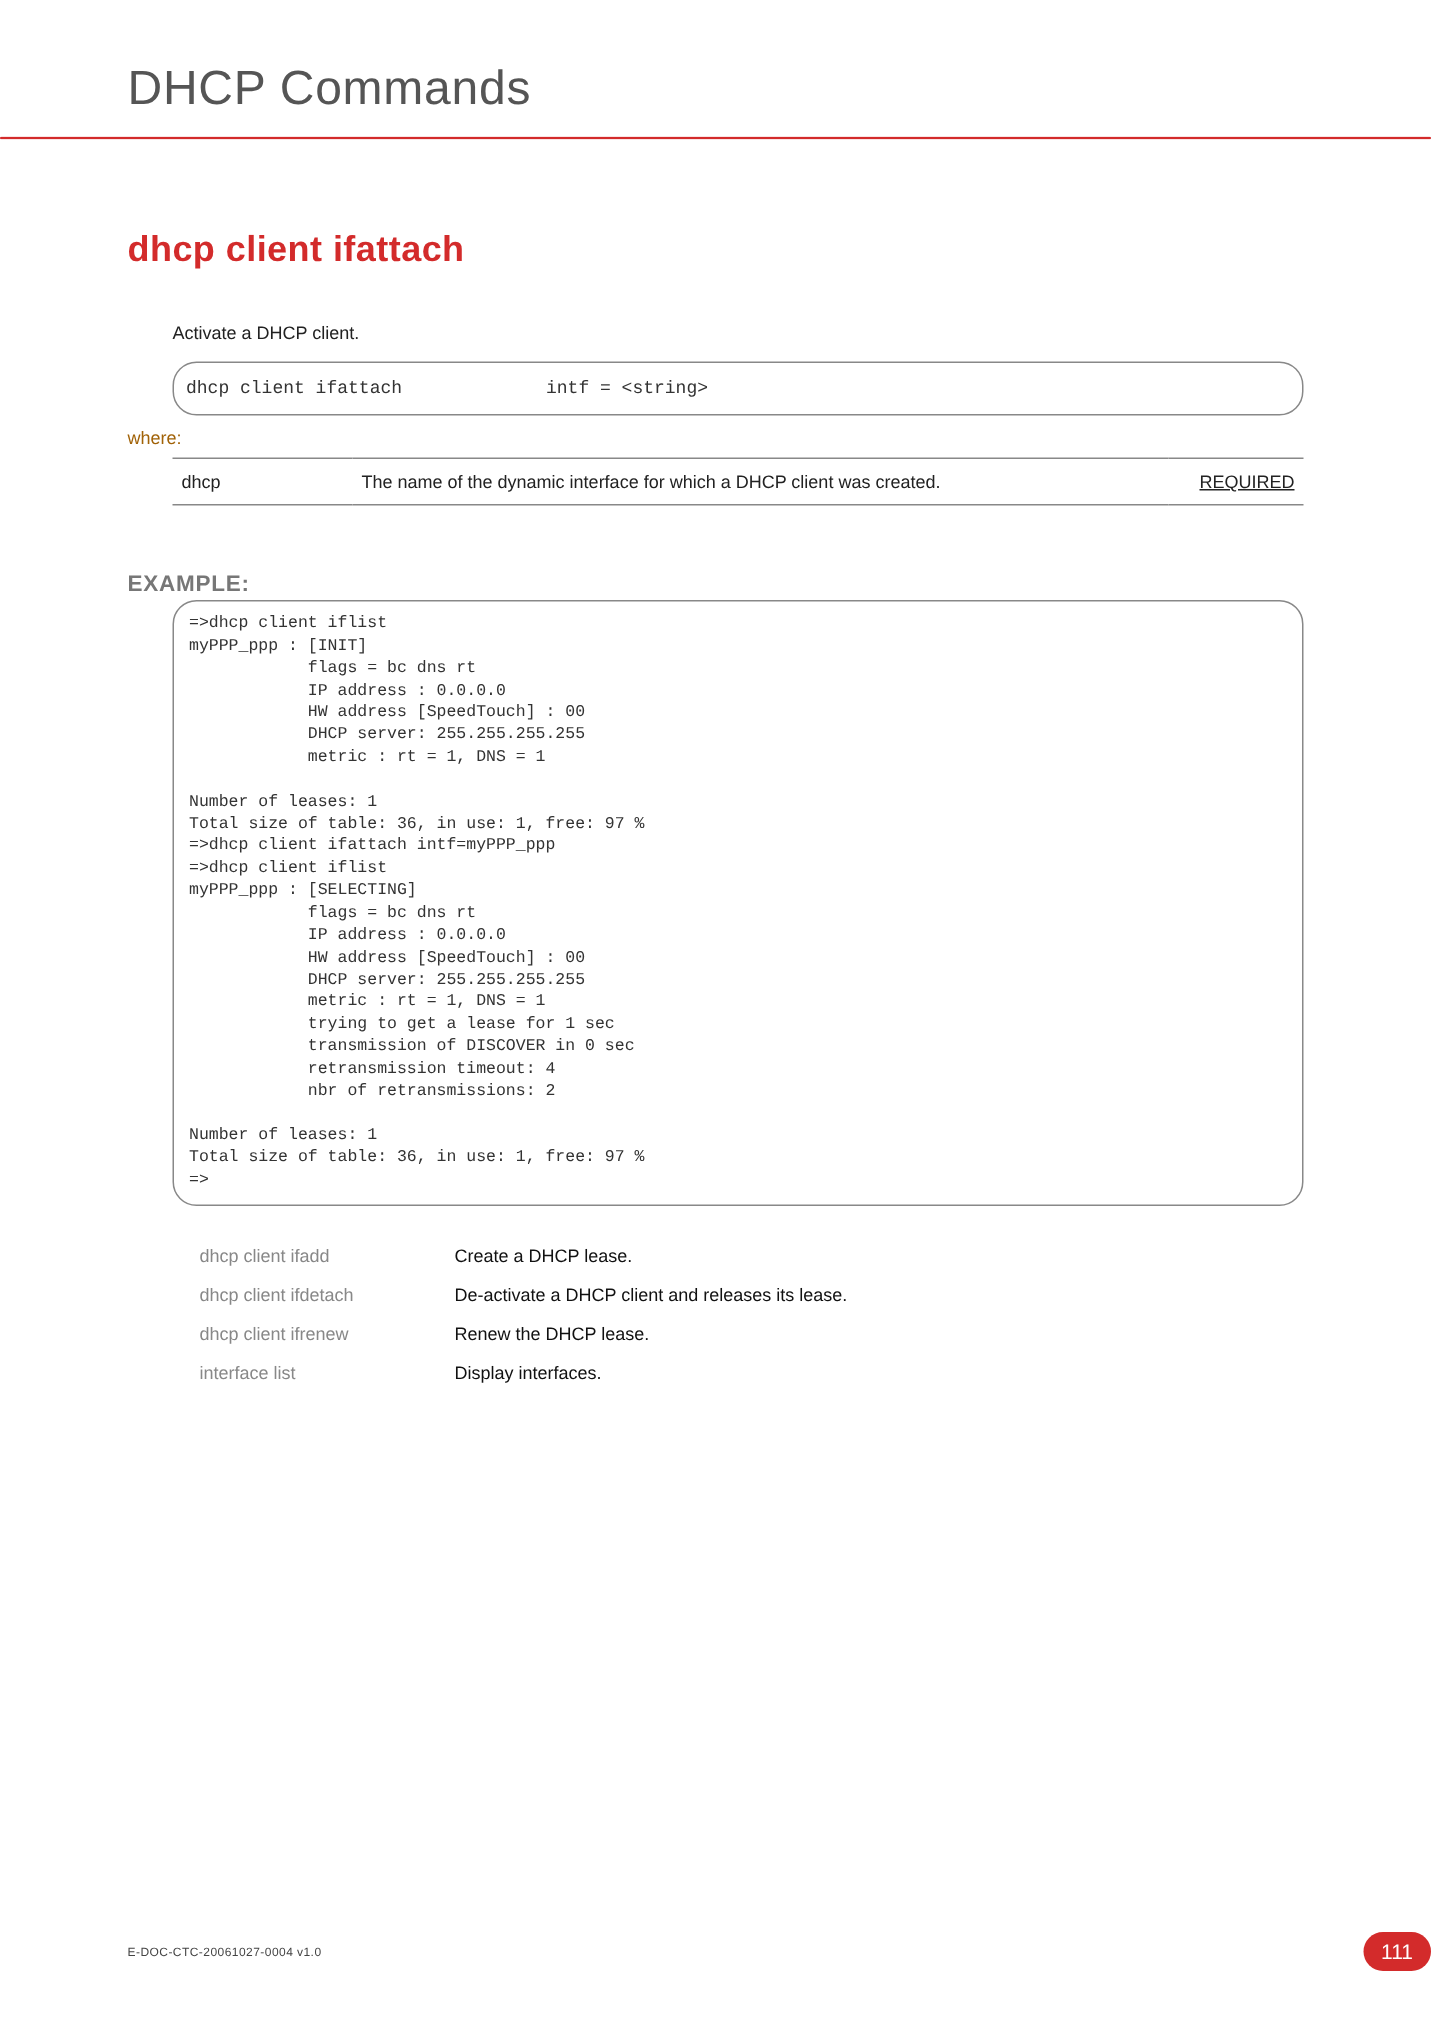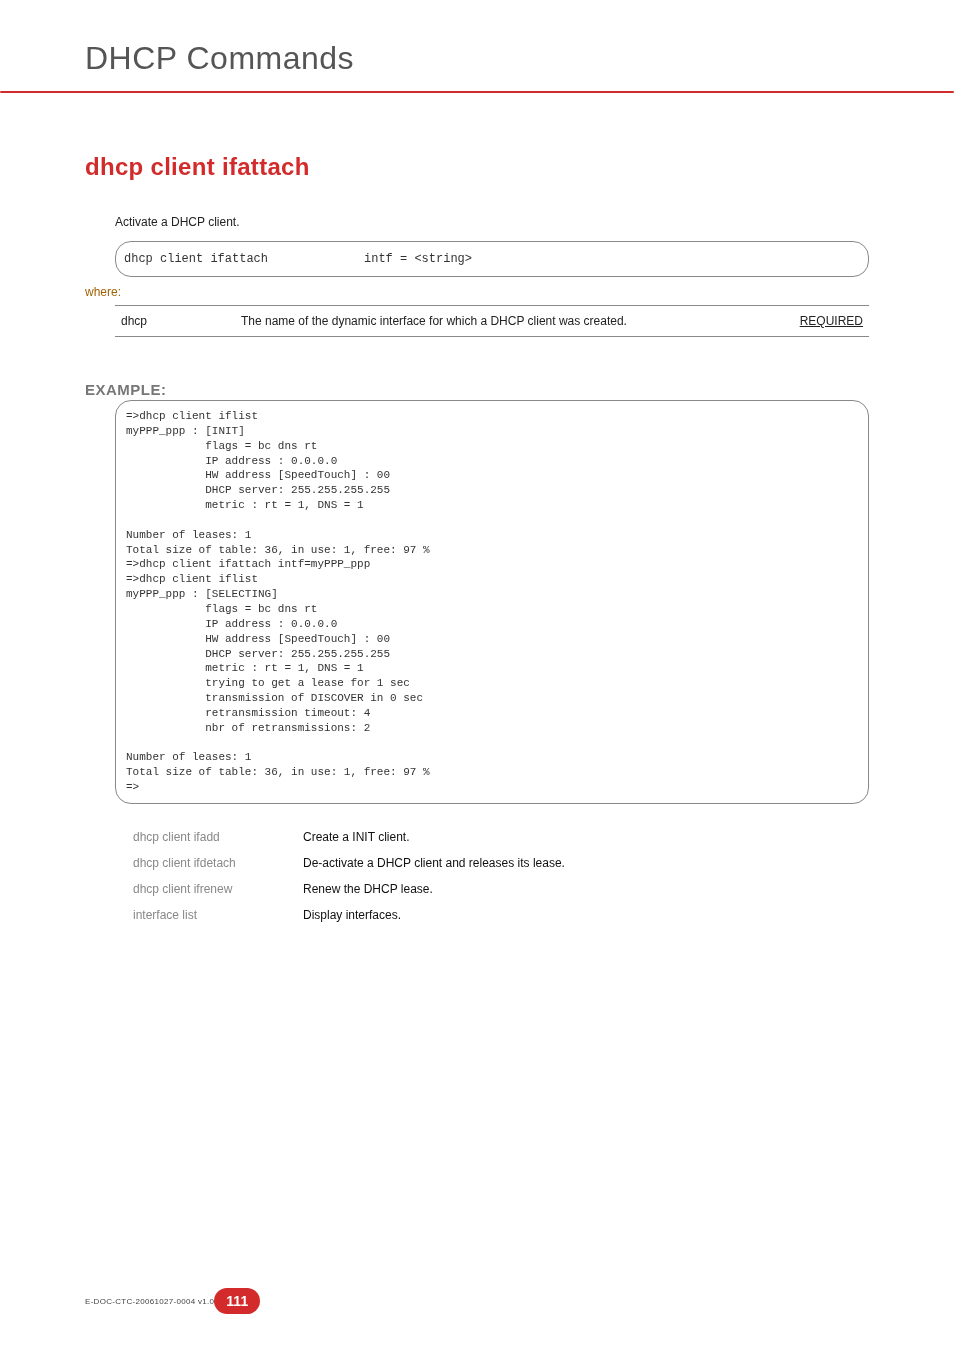--- a/index.html
+++ b/index.html
@@ -16,23 +16,23 @@
   .where { font-size: 12px; color: #a16207; margin: 8px 0 0 0; }
   .param-table { margin: 6px 0 0 30px; width: calc(100% - 30px); border-collapse: collapse; font-size: 12px; color: #222; }
   .param-table td { padding: 8px 6px; vertical-align: top; border-top: 1px solid #888; border-bottom: 1px solid #888; }
   .param-table .p-name { width: 120px; }
   .param-table .p-req { width: 90px; text-align: right; text-decoration: underline; }
   .example-box { border: 1px solid #888; margin: 2px 0 0 30px; padding: 8px 10px; font-family: "Courier New", monospace; font-size: 11px; color: #333; white-space: pre; line-height: 1.35; }
   .related-table { margin: 16px 0 0 48px; font-size: 12px; border-collapse: separate; border-spacing: 0 8px; }
   .related-table td { padding: 2px 0; vertical-align: top; }
   .rel-cmd { color: #888; width: 170px; }
   .rel-desc { color: #111; }
-  .footer { position: absolute; bottom: 36px; left: 85px; right: 0; display: flex; justify-content: flex-start; align-items: center; }
+  .footer { position: absolute; bottom: 36px; left: 85px; right: 0; display: flex; justify-content: space-between; align-items: center; }
   .docref { font-size: 8px; color: #444; letter-spacing: 0.3px; }
-  .pagenum-box { background: #d32b2b; color: #fff; font-weight: 700; font-size: 14px; padding: 5px 12px; margin-right: 0; }
+  .pagenum-box { background: #d32b2b; color: #fff; font-weight: 400; font-size: 14px; padding: 5px 12px; margin-right: 0; }
 </style>
 </head>
 <body>
 
 <div class="page">
 
   <div class="chapter-title">DHCP Commands</div>
   <hr class="red-rule">
 
   <div class="section-title">dhcp client ifattach</div>
@@ -80,21 +80,21 @@
             nbr of retransmissions: 2
 
 Number of leases: 1
 Total size of table: 36, in use: 1, free: 97 %
 =&gt;</div>
 
   <table class="related-table">
     <tbody>
         <tr>
       <td class="rel-cmd">dhcp client ifadd</td>
-      <td class="rel-desc">Create a INIT client.</td>
+      <td class="rel-desc">Create a DHCP lease.</td>
     </tr>
     <tr>
       <td class="rel-cmd">dhcp client ifdetach</td>
       <td class="rel-desc">De-activate a DHCP client and releases its lease.</td>
     </tr>
     <tr>
       <td class="rel-cmd">dhcp client ifrenew</td>
       <td class="rel-desc">Renew the DHCP lease.</td>
     </tr>
     <tr>

